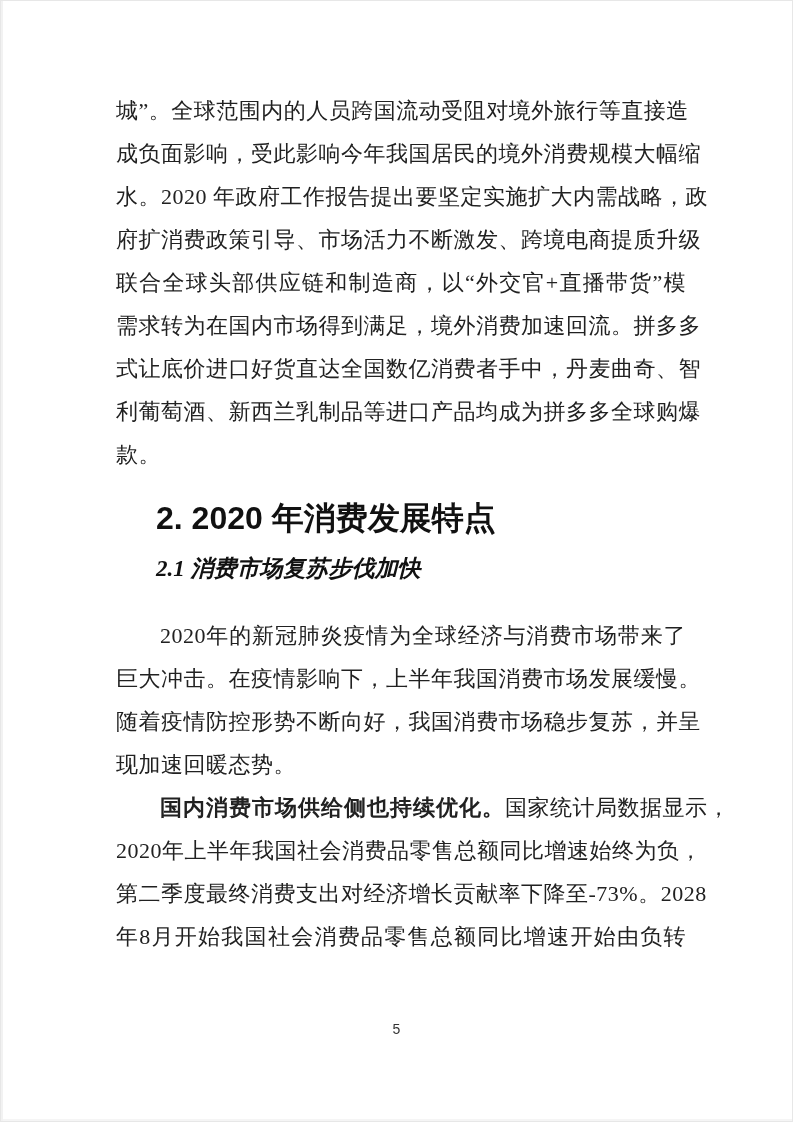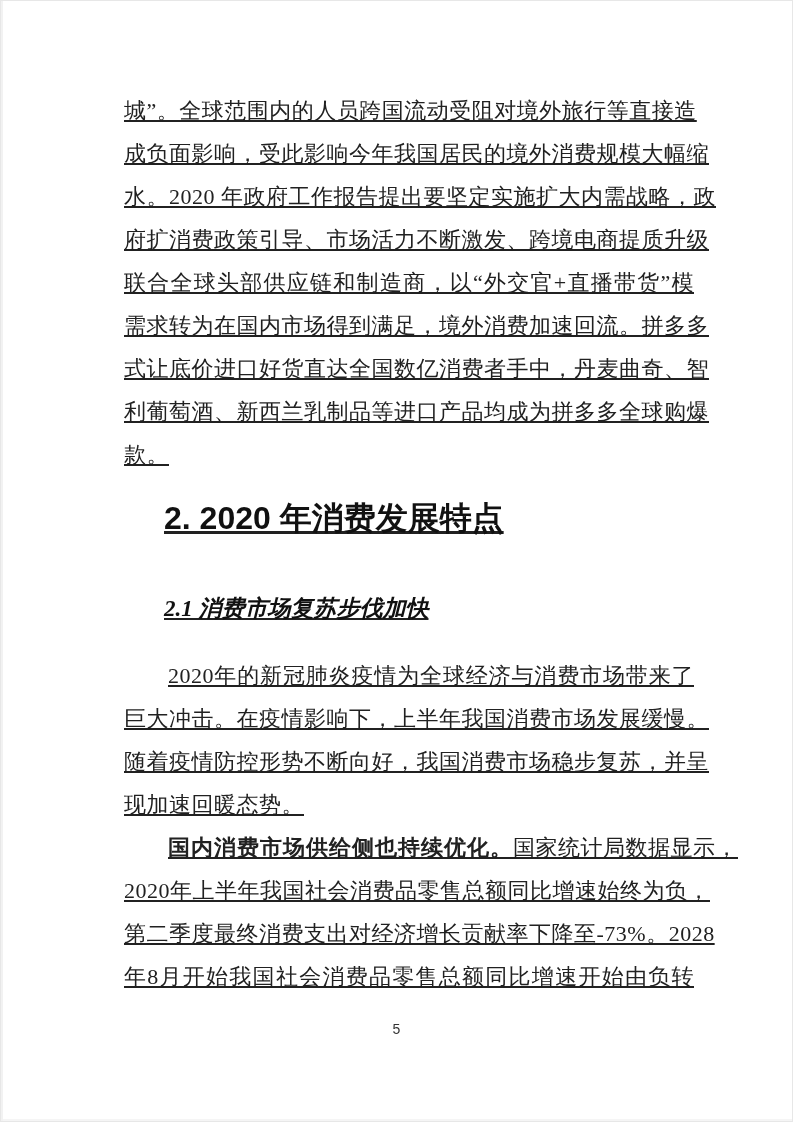--- a/index.html
+++ b/index.html
@@ -11,24 +11,23 @@
     background: #ffffff;
     border: 1px solid #e7e7e7;
     box-shadow: inset 2px 0 0 #f2f2f2, inset 0 -2px 0 #f5f5f5;
     box-sizing: border-box;
     overflow: hidden;
     font-family: "Liberation Serif", "DejaVu Serif", serif;
     color: #212121;
   }
   .content {
     position: absolute;
-    left: 123px;
+    left: 115px;
     top: 88px;
     width: 570px;
-    text-decoration: underline;
   }
   .para { margin: 0; padding: 0; }
   .line {
     font-size: 22px;
     line-height: 43px;
     white-space: nowrap;
     text-align: justify;
     text-align-last: justify;
     text-justify: inter-character;
     letter-spacing: 0.5px;
@@ -45,21 +44,21 @@
   .h2 {
     margin: 24px 0 0 0;
     padding-left: 40px;
     font-family: "Liberation Sans", "DejaVu Sans", sans-serif;
     font-size: 32px;
     line-height: 36px;
     font-weight: 700;
     color: #111111;
   }
   .h3 {
-    margin: 56px 0 28px 0;
+    margin: 16px 0 28px 0;
     padding-left: 40px;
     font-size: 23px;
     line-height: 34px;
     font-weight: 700;
     font-style: italic;
     color: #111111;
   }
   .footer {
     position: absolute;
     left: 0;

